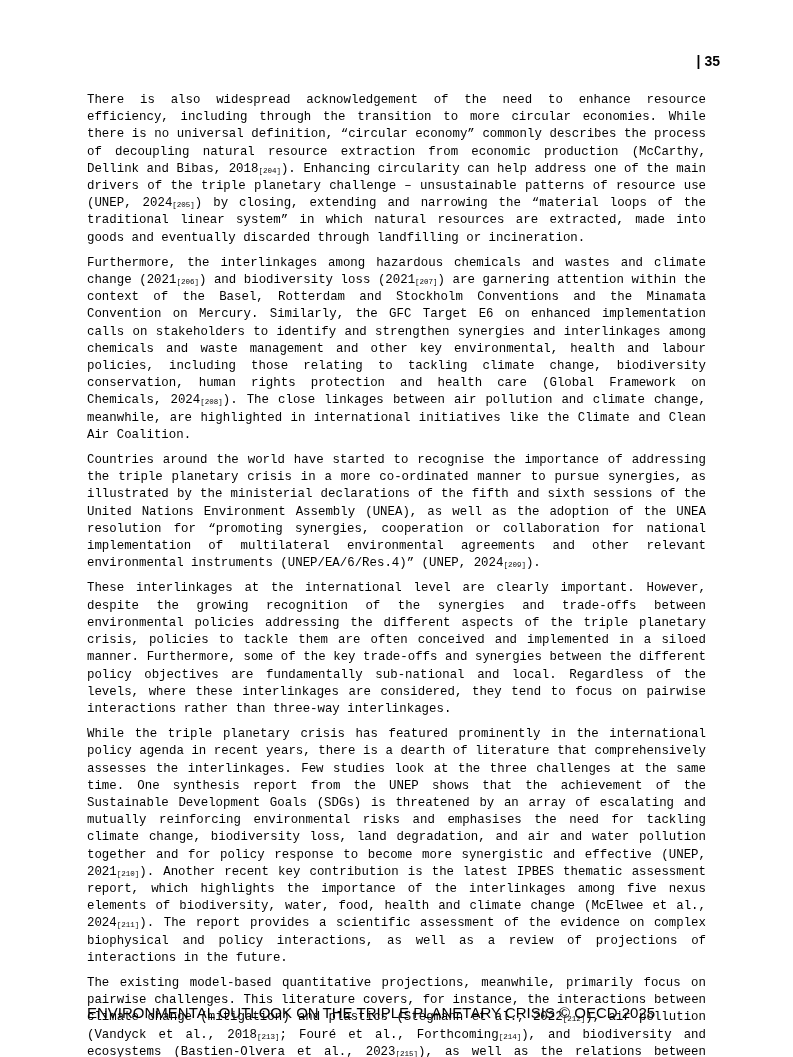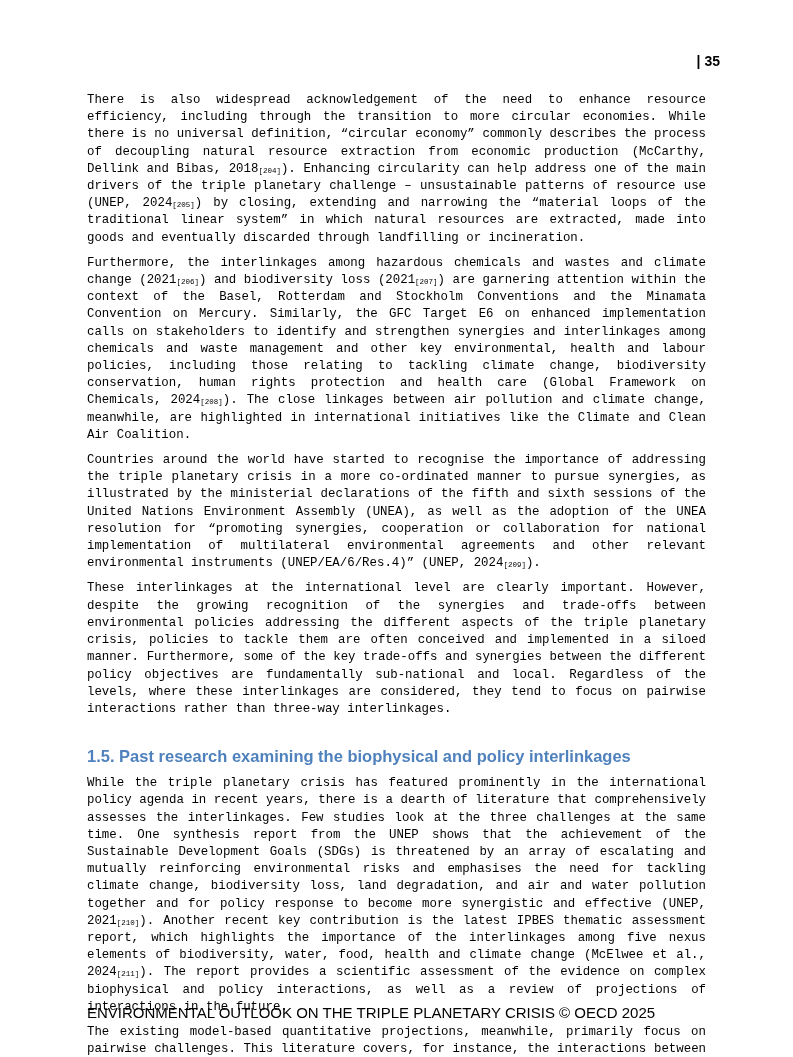--- a/index.html
+++ b/index.html
@@ -17,20 +17,19 @@
 
 <div class="page-num">| 35</div>
 
 <div class="content">
   <div id="intro">
       <p>There is also widespread acknowledgement of the need to enhance resource efficiency, including through the transition to more circular economies. While there is no universal definition, “circular economy” commonly describes the process of decoupling natural resource extraction from economic production (McCarthy, Dellink and Bibas, 2018<sub>[204]</sub>). Enhancing circularity can help address one of the main drivers of the triple planetary challenge – unsustainable patterns of resource use (UNEP, 2024<sub>[205]</sub>) by closing, extending and narrowing the “material loops of the traditional linear system” in which natural resources are extracted, made into goods and eventually discarded through landfilling or incineration.</p>
       <p>Furthermore, the interlinkages among hazardous chemicals and wastes and climate change (2021<sub>[206]</sub>) and biodiversity loss (2021<sub>[207]</sub>) are garnering attention within the context of the Basel, Rotterdam and Stockholm Conventions and the Minamata Convention on Mercury. Similarly, the GFC Target E6 on enhanced implementation calls on stakeholders to identify and strengthen synergies and interlinkages among chemicals and waste management and other key environmental, health and labour policies, including those relating to tackling climate change, biodiversity conservation, human rights protection and health care (Global Framework on Chemicals, 2024<sub>[208]</sub>). The close linkages between air pollution and climate change, meanwhile, are highlighted in international initiatives like the Climate and Clean Air Coalition.</p>
       <p>Countries around the world have started to recognise the importance of addressing the triple planetary crisis in a more co-ordinated manner to pursue synergies, as illustrated by the ministerial declarations of the fifth and sixth sessions of the United Nations Environment Assembly (UNEA), as well as the adoption of the UNEA resolution for “promoting synergies, cooperation or collaboration for national implementation of multilateral environmental agreements and other relevant environmental instruments (UNEP/EA/6/Res.4)” (UNEP, 2024<sub>[209]</sub>).</p>
       <p>These interlinkages at the international level are clearly important. However, despite the growing recognition of the synergies and trade-offs between environmental policies addressing the different aspects of the triple planetary crisis, policies to tackle them are often conceived and implemented in a siloed manner. Furthermore, some of the key trade-offs and synergies between the different policy objectives are fundamentally sub-national and local. Regardless of the levels, where these interlinkages are considered, they tend to focus on pairwise interactions rather than three-way interlinkages.</p>
     </div>
-  <h2>1.5. Past research examining the biophysical and policy interlinkages</h2>
   <div id="section-body">
       <p>While the triple planetary crisis has featured prominently in the international policy agenda in recent years, there is a dearth of literature that comprehensively assesses the interlinkages. Few studies look at the three challenges at the same time. One synthesis report from the UNEP shows that the achievement of the Sustainable Development Goals (SDGs) is threatened by an array of escalating and mutually reinforcing environmental risks and emphasises the need for tackling climate change, biodiversity loss, land degradation, and air and water pollution together and for policy response to become more synergistic and effective (UNEP, 2021<sub>[210]</sub>). Another recent key contribution is the latest IPBES thematic assessment report, which highlights the importance of the interlinkages among five nexus elements of biodiversity, water, food, health and climate change (McElwee et al., 2024<sub>[211]</sub>). The report provides a scientific assessment of the evidence on complex biophysical and policy interactions, as well as a review of projections of interactions in the future.</p>
       <p>The existing model-based quantitative projections, meanwhile, primarily focus on pairwise challenges. This literature covers, for instance, the interactions between climate change (mitigation) and plastics (Stegmann et al., 2022<sub>[212]</sub>), air pollution (Vandyck et al., 2018<sub>[213]</sub>; Fouré et al., Forthcoming<sub>[214]</sub>), and biodiversity and ecosystems (Bastien-Olvera et al., 2023<sub>[215]</sub>), as well as the relations between nitrogen pollution and biodiversity (Schulte-Uebbing et al., 2022<sub>[216]</sub>). A series of other studies quantify the influence of underlying drivers on multiple environmental outcomes, such as food consumption (Springmann et al., 2018<sub>[217]</sub>; Leclère et al., 2020<sub>[218]</sub>; Springmann et al., 2023<sub>[219]</sub>) and energy use from coal (Rauner et al., 2020<sub>[220]</sub>).</p>
     </div>
 </div>
 
 <div class="footer">ENVIRONMENTAL OUTLOOK ON THE TRIPLE PLANETARY CRISIS © OECD 2025</div>
 
 </body></html>

